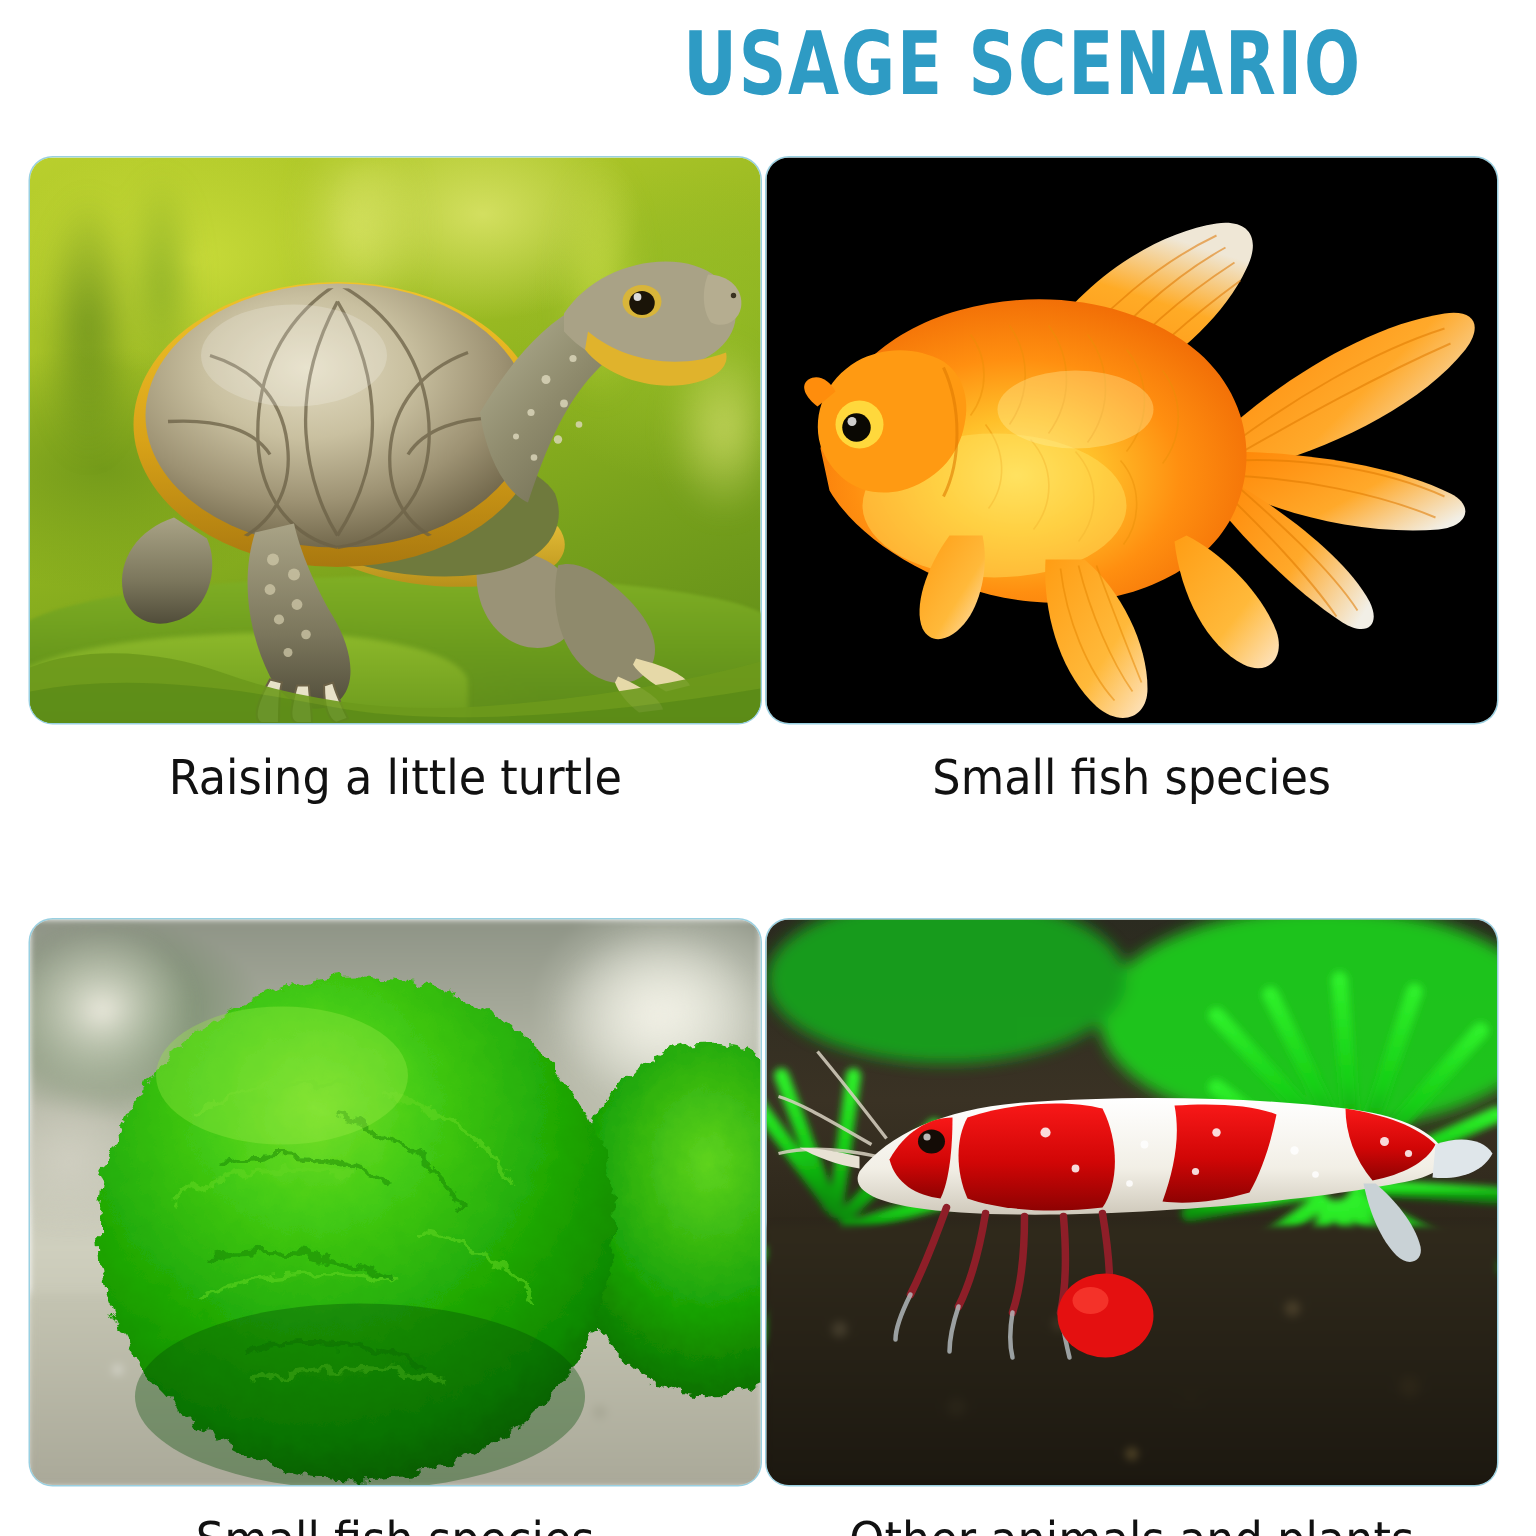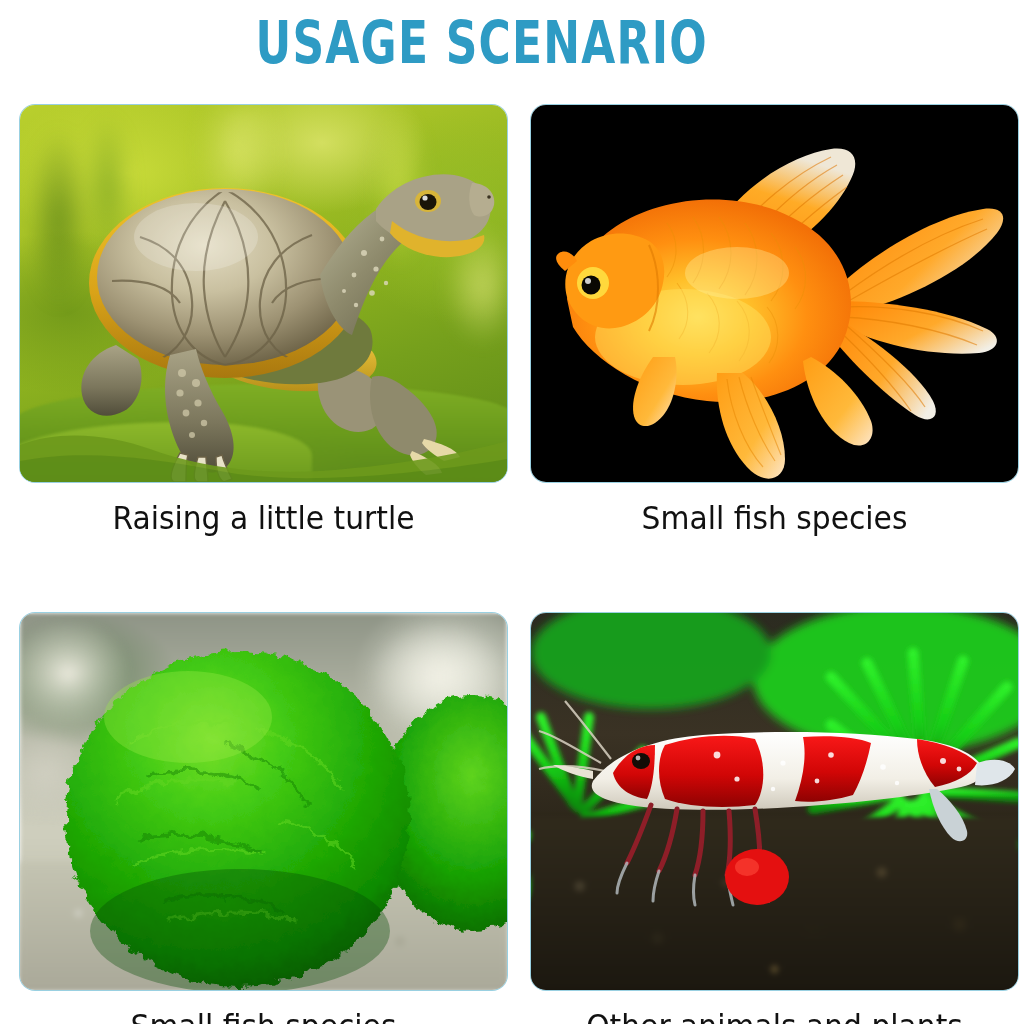--- a/index.html
+++ b/index.html
@@ -8,42 +8,42 @@
     background:#ffffff;
     font-family:"DejaVu Sans", sans-serif;
     overflow:hidden;
     position:relative;
   }
   #page{position:absolute;inset:0;}
 
   
   .title-wrap{
     position:absolute;left:0;top:14px;width:964px;
-    text-align:center;
+    text-align:right;
   }
   .title{
     display:inline-block;
     font-family:"DejaVu Sans", sans-serif;
     font-weight:700;
     font-size:55px;
     letter-spacing:1.5px;
     line-height:1;
     color:#2e9bc4;
     transform:scaleX(0.80) scaleY(1.06);
     transform-origin:center top;
     text-transform:uppercase;
     -webkit-font-smoothing:antialiased;
   }
 
   
   .grid{
     position:absolute;left:20px;top:105px;
     width:986px;
   }
-  .row{display:flex;gap:24px;}
+  .row{display:flex;gap:4px;}
   .row.r2{margin-top:76px;}
   .cell{width:487px;}
 
   .panel{
     position:relative;
     width:487px;height:377px;
     border-radius:15px;
     overflow:hidden;
     background:#fff;
     box-shadow:0 0 0 1px rgba(70,170,200,0.55);

